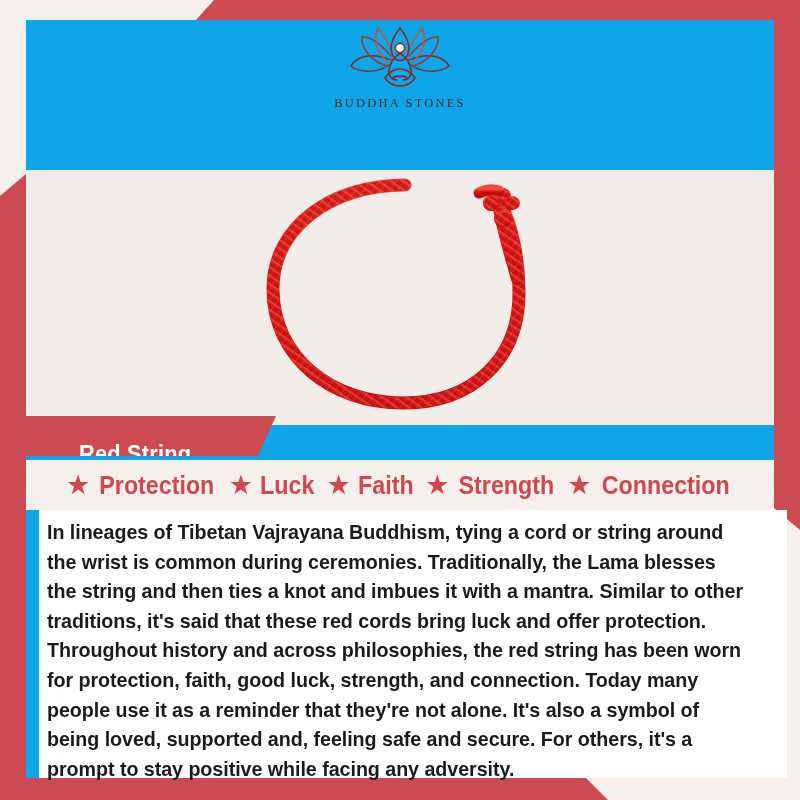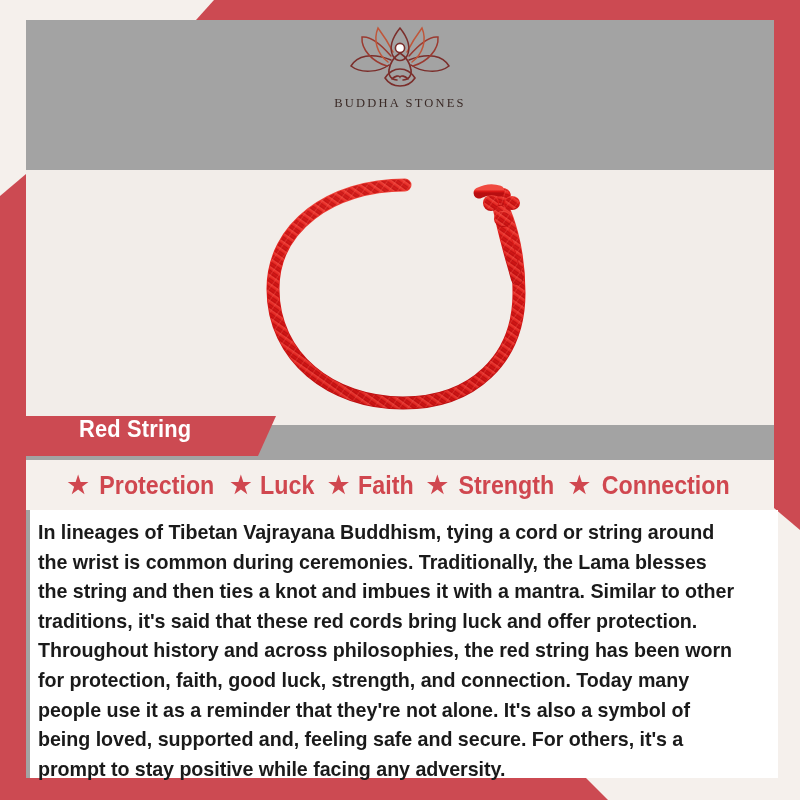--- a/index.html
+++ b/index.html
@@ -30,21 +30,21 @@
   }
   .band-bottom {
     position:absolute; left:0; bottom:0; width:800px; height:22px;
     background:#CC4A52;
     clip-path: polygon(0 0, 586px 0, 608px 22px, 0 22px);
   }
 
   
   .inner {
     position:absolute; left:26px; top:20px; right:26px; bottom:22px;
-    background:#a3a3a3;
+    background:#0ea5e9;
   }
 
   
   .header { position:absolute; left:0; top:0; width:748px; height:150px; }
 
   .logo-wrap {
     position:absolute; left:0; top:2px; width:748px;
     display:flex; flex-direction:column; align-items:center;
   }
   .logo-mark { width:130px; height:72px; display:block; }
@@ -78,21 +78,21 @@
     background:#F2EDE9;
     display:flex; align-items:center; justify-content:center;
   }
   .bracelet-svg { display:block; }
 
   
   .ribbon {
     position:absolute; left:0; top:396px; width:250px; height:52px;
     background:#CC4A52;
     clip-path: polygon(0 0, 250px 0, 232px 40px, 0 40px);
-    display:flex; align-items:flex-start;
+    display:flex; align-items:flex-end;
   }
   .ribbon-text {
     margin-left:50px;
     font-family:"Liberation Sans Narrow","Liberation Sans", sans-serif;
     font-weight:bold; font-size:23px; color:#FFFFFF;
     letter-spacing:0.2px;
     transform:scaleX(0.95);
   }
 
   
@@ -106,21 +106,21 @@
   .star { color:#D0474F; font-size:27px; line-height:1; }
   .feature-label {
     font-family:"Liberation Sans Narrow","Liberation Sans", sans-serif;
     font-weight:bold; font-size:25px; color:#D0474F;
     transform:scaleX(0.93);
     white-space:nowrap;
   }
 
   
   .body-box {
-    position:absolute; left:4px; top:490px; width:748px; bottom:0;
+    position:absolute; left:13px; top:490px; width:748px; bottom:0;
     background:#FFFFFF;
     padding:8px 12px 0 8px;
   }
   .body-text {
     font-family:"Liberation Sans Narrow","Liberation Sans", sans-serif;
     font-weight:bold;
     font-size:20.4px;
     line-height:29.6px;
     color:#1A1A1A;
     transform:scaleX(0.965);

